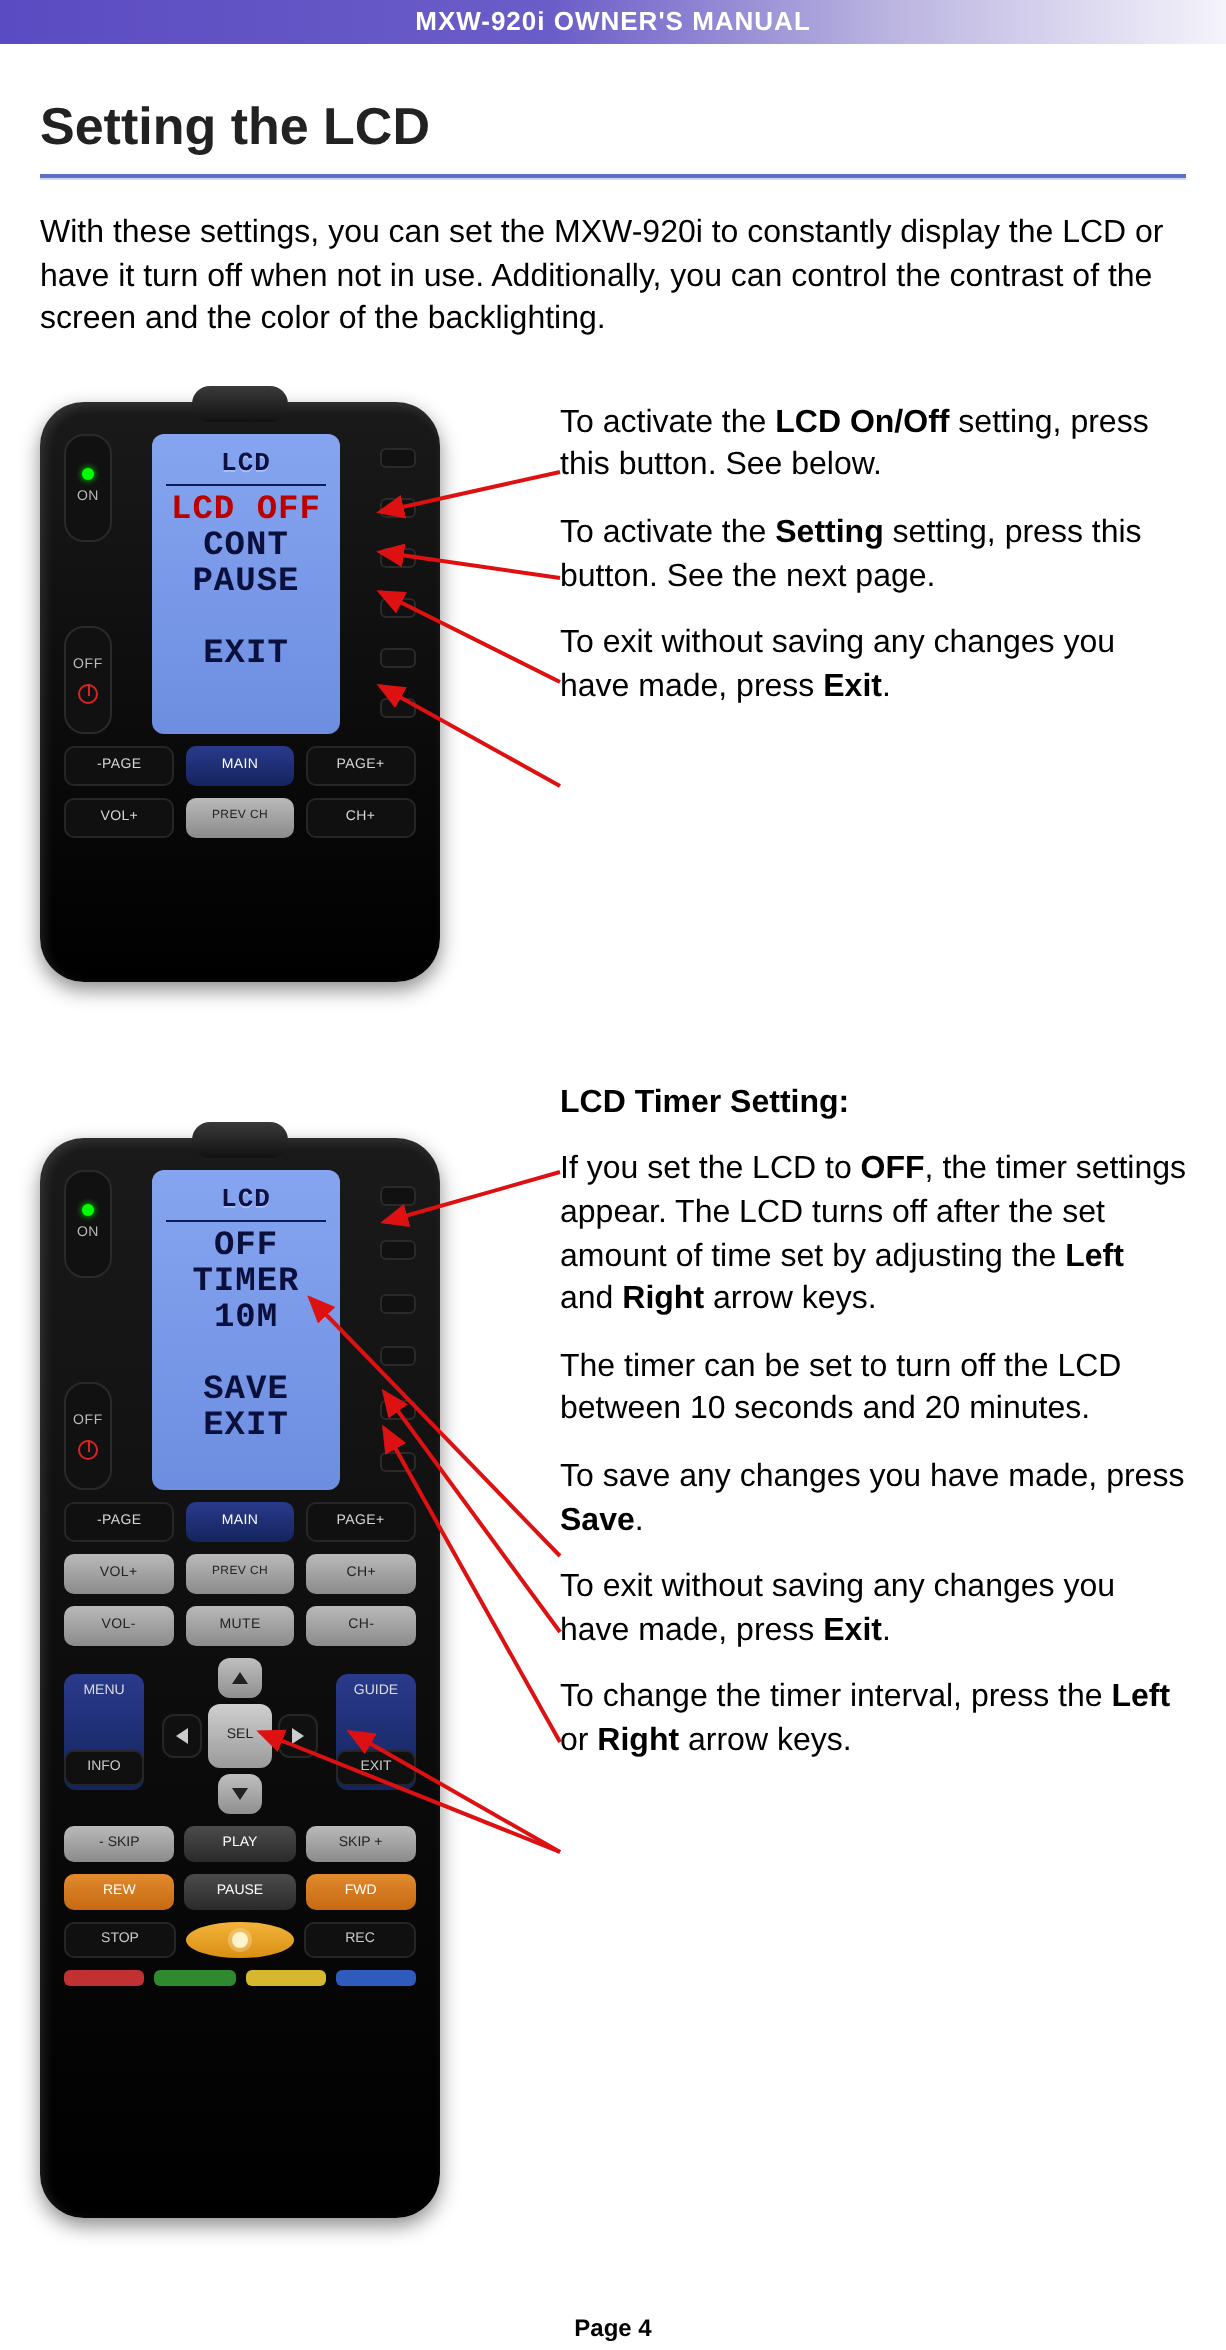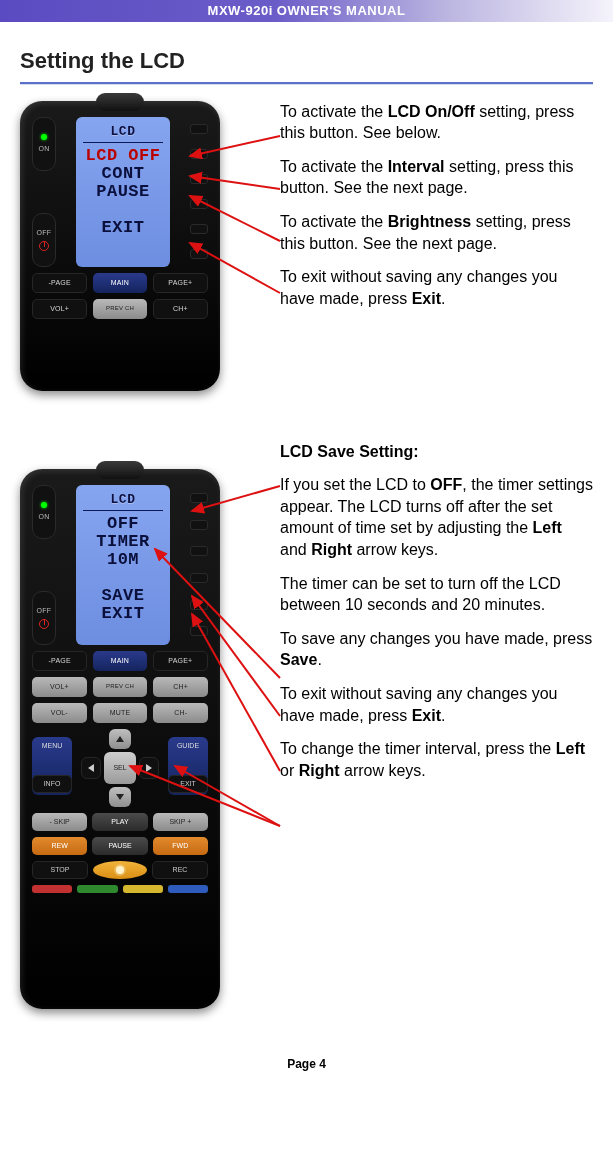--- a/index.html
+++ b/index.html
@@ -20,21 +20,21 @@
     text-align: center;
     line-height: 22px;
     letter-spacing: 0.5px;
   }
   .content {
     padding: 16px 20px 10px 20px;
   }
   h1.section-title {
     font-family: "Verdana", "Geneva", sans-serif;
     font-weight: bold;
-    font-size: 22px;
+    font-size: 26px;
     color: #222;
     margin: 8px 0 6px 0;
   }
   .title-rule {
     height: 3px;
     border-top: 2px solid #5a71c9;
     border-bottom: 1px solid #d2d9f0;
     margin-bottom: 16px;
   }
   .intro { margin-bottom: 30px; }
@@ -196,20 +196,21 @@
 
 <div class="header-bar">
   <span>MXW-920i OWNER'S MANUAL</span>
 </div>
 
 <div class="content">
 
   <h1 class="section-title">Setting the LCD</h1>
   <div class="title-rule"></div>
 
+  <p class="intro">With these settings, you can set the MXW-920i to constantly display the LCD or have it turn off when not in use. Additionally, you can control the contrast of the screen and the color of the backlighting.</p>
 
   <div class="section-row" id="sec1" style="height:300px;">
     <div class="remote-wrap">
       <div class="remote remote-short">
         <div class="remote-top-bump"></div>
         <div class="body-row" style="height:150px;">
           <div class="on-off-col">
             <div class="pill on-btn">
               <span class="on-led"></span>
               <span>ON</span>
@@ -262,22 +263,21 @@
         </marker>
       </defs>
       <path class="arrow-line" marker-end="url(#ah1)" d="M140,35  L50,55"></path>
       <path class="arrow-line" marker-end="url(#ah1)" d="M140,88  L50,75"></path>
       <path class="arrow-line" marker-end="url(#ah1)" d="M140,140 L50,95"></path>
       <path class="arrow-line" marker-end="url(#ah1)" d="M140,192 L50,142"></path>
     </svg>
 
     <div class="explain-col">
       <p><span>To activate the </span><b>LCD On/Off</b><span> setting, press this button. See below.</span></p>
-      <p><span>To activate the </span><b>Interval</b><span> setting, press this button. See the next page.</span></p>
-      <p><span>To activate the </span><b>Brightness</b><span> setting, press this button. See the next page.</span></p>
+      <p><span>To activate the </span><b>Setting</b><span> setting, press this button. See the next page.</span></p>
       <p><span>To exit without saving any changes you have made, press </span><b>Exit</b><span>.</span></p>
     </div>
   </div>
 
   <div class="section-row" id="sec2" style="height:555px;">
     <div class="remote-wrap" style="top:28px;">
       <div class="remote remote-tall">
         <div class="remote-top-bump"></div>
         <div class="body-row" style="height:160px;">
           <div class="on-off-col">
@@ -381,21 +381,21 @@
 
       <path class="arrow-line" marker-end="url(#ah2)" d="M160,275 L72,155"></path>
 
       <path class="arrow-line" marker-end="url(#ah2)" d="M160,330 L72,173"></path>
 
       <path class="arrow-line" marker-end="url(#ah2)" d="M160,385 L10,325"></path>
       <path class="arrow-line" marker-end="url(#ah2)" d="M160,385 L55,325"></path>
     </svg>
 
     <div class="explain-col">
-      <p class="explain-title">LCD Save Setting:</p>
+      <p class="explain-title">LCD Timer Setting:</p>
       <p>If you set the LCD to <b>OFF</b>, the timer settings appear. The LCD turns off after the set amount of time set by adjusting the <b>Left</b> and <b>Right</b> arrow keys.</p>
       <p>The timer can be set to turn off the LCD between 10 seconds and 20 minutes.</p>
       <p>To save any changes you have made, press <b>Save</b>.</p>
       <p>To exit without saving any changes you have made, press <b>Exit</b>.</p>
       <p>To change the timer interval, press the <b>Left</b> or <b>Right</b> arrow keys.</p>
     </div>
   </div>
 
 </div>
 

